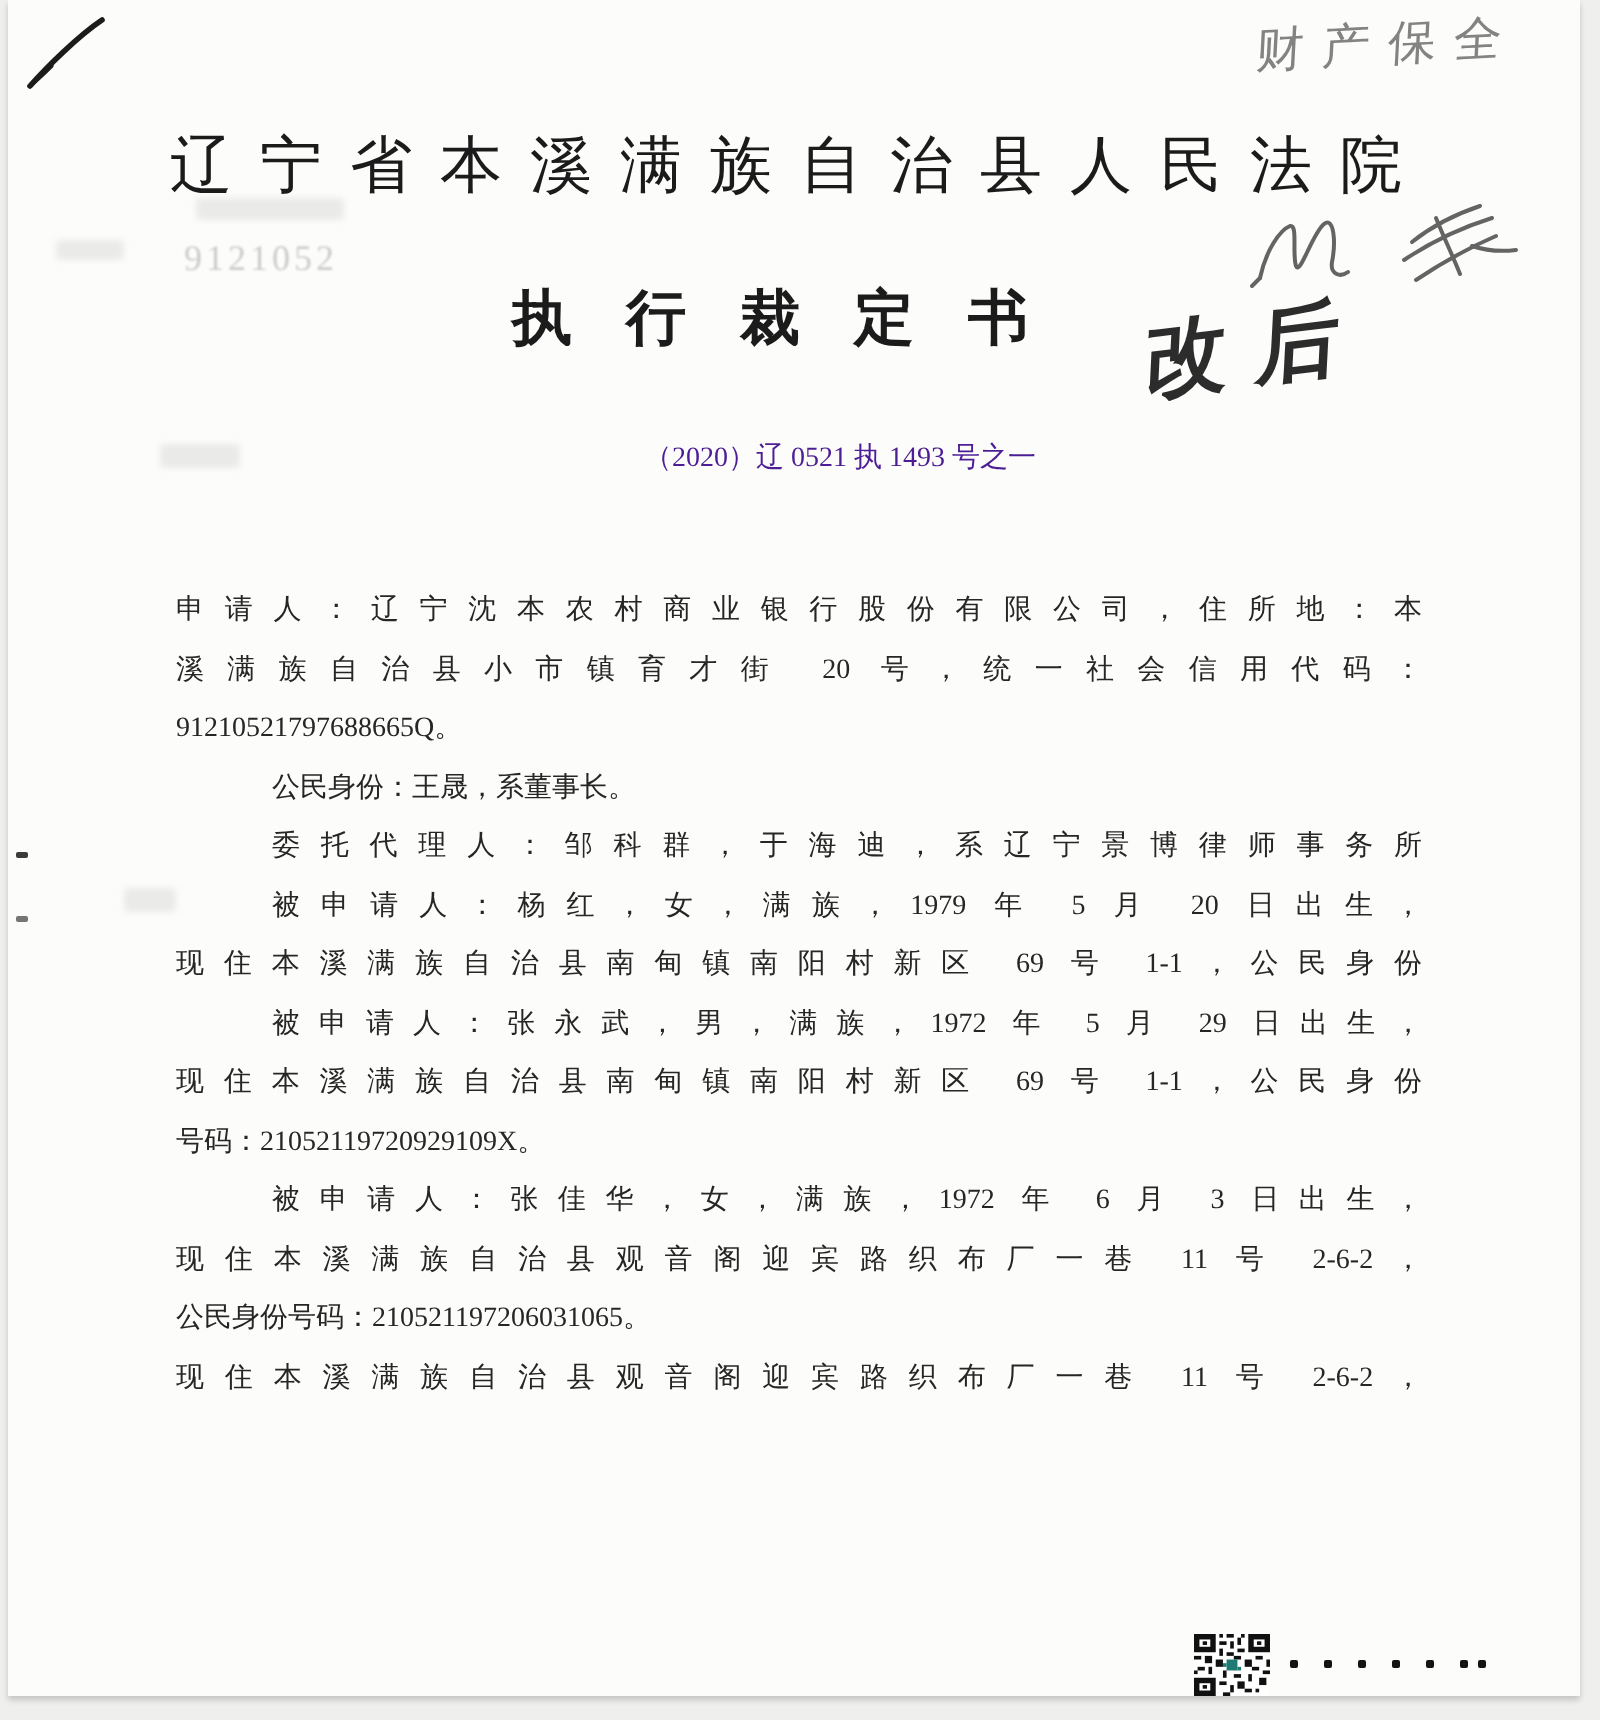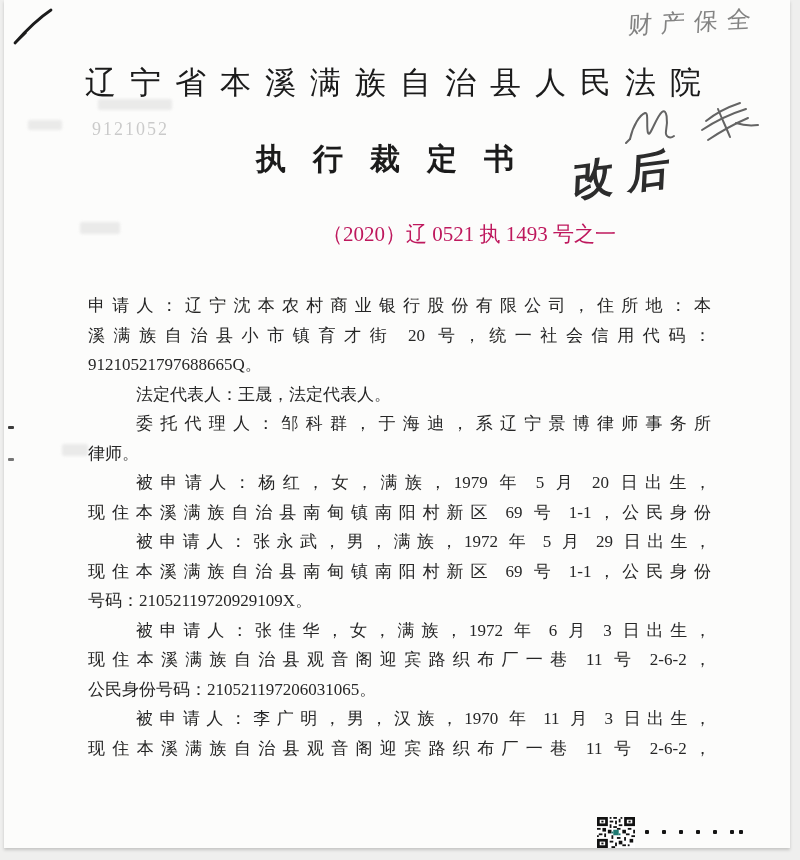--- a/index.html
+++ b/index.html
@@ -7,23 +7,23 @@
   #stage{position:relative;width:800px;height:860px;overflow:hidden;background:#efefee;}
   
   .page{position:absolute;left:4px;top:0;width:786px;height:848px;background:#fcfcfb;
         box-shadow:0 2px 3px rgba(0,0,0,0.18);}
   
   .court-title{position:absolute;left:50%;top:62px;transform:translateX(-50%);
       white-space:nowrap;font-size:31px;font-weight:400;letter-spacing:14px;color:#1b1b1b;}
   .doc-title{position:absolute;left:256px;top:139px;white-space:nowrap;
       font-size:30px;font-weight:700;letter-spacing:27px;color:#1b1b1b;}
   .case-no{position:absolute;left:322px;top:220px;white-space:nowrap;
-      font-size:21px;color:#be185d;}
+      font-size:14px;color:#4c1d95;}
   
-  .body-text{position:absolute;left:88px;top:291px;width:623px;font-size:17px;color:#262626;}
+  .body-text{position:absolute;left:88px;top:291px;width:623px;font-size:14px;color:#262626;}
   .para{margin:0;}
   .line{line-height:29.5px;height:29.5px;white-space:nowrap;overflow:visible;}
   .line.fill{white-space:normal;text-align:justify;text-align-last:justify;}
   .line.indent{padding-left:48px;}
   
   .hw-topright{position:absolute;left:628px;top:6px;font-size:24px;color:#6e6e6e;
       letter-spacing:9px;transform:rotate(-3deg) skewX(-6deg);opacity:.85;white-space:nowrap;}
   .hw-gaihou{position:absolute;left:572px;top:146px;font-size:42px;color:#2c2c2c;
       letter-spacing:14px;transform:rotate(-7deg) skewX(-10deg);white-space:nowrap;font-weight:600;}
   
@@ -80,42 +80,40 @@
 
   <div class="case-no">（2020）辽 0521 执 1493 号之一</div>
 
   <div class="body-text">
       <div class="para">
         <div class="line fill">申请人：辽宁沈本农村商业银行股份有限公司，住所地：本</div>
         <div class="line fill">溪满族自治县小市镇育才街 20 号，统一社会信用代码：</div>
         <div class="line">91210521797688665Q。</div>
       </div>
       <div class="para">
-        <div class="line indent">法定代表人：王晟，法定代表人。</div>
+        <div class="line indent">公民身份：王晟，系董事长。</div>
       </div>
       <div class="para">
         <div class="line fill indent">委托代理人：邹科群，于海迪，系辽宁景博律师事务所</div>
-        <div class="line">律师。</div>
       </div>
       <div class="para">
         <div class="line fill indent">被申请人：杨红，女，满族，1979 年 5 月 20 日出生，</div>
         <div class="line fill">现住本溪满族自治县南甸镇南阳村新区 69 号 1-1，公民身份</div>
       </div>
       <div class="para">
         <div class="line fill indent">被申请人：张永武，男，满族，1972 年 5 月 29 日出生，</div>
         <div class="line fill">现住本溪满族自治县南甸镇南阳村新区 69 号 1-1，公民身份</div>
         <div class="line">号码：21052119720929109X。</div>
       </div>
       <div class="para">
         <div class="line fill indent">被申请人：张佳华，女，满族，1972 年 6 月 3 日出生，</div>
         <div class="line fill">现住本溪满族自治县观音阁迎宾路织布厂一巷 11 号 2-6-2，</div>
         <div class="line">公民身份号码：210521197206031065。</div>
       </div>
       <div class="para">
-        <div class="line fill indent">被申请人：李广明，男，汉族，1970 年 11 月 3 日出生，</div>
         <div class="line fill">现住本溪满族自治县观音阁迎宾路织布厂一巷 11 号 2-6-2，</div>
       </div>
     </div>
 
   <svg class="qr" viewBox="0 0 21 17" preserveAspectRatio="none">
     <rect x="0" y="0" width="21" height="17" fill="#ffffff"></rect>
     <g fill="#111111">
       <rect x="0" y="0" width="6" height="5"></rect> 
         <rect x="15" y="0" width="6" height="5"></rect>
       <rect x="0" y="12" width="6" height="5"></rect>

